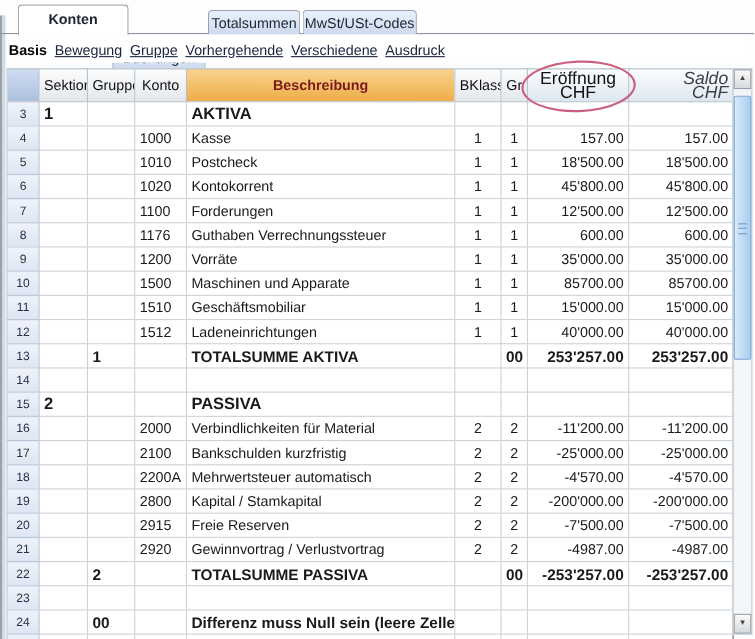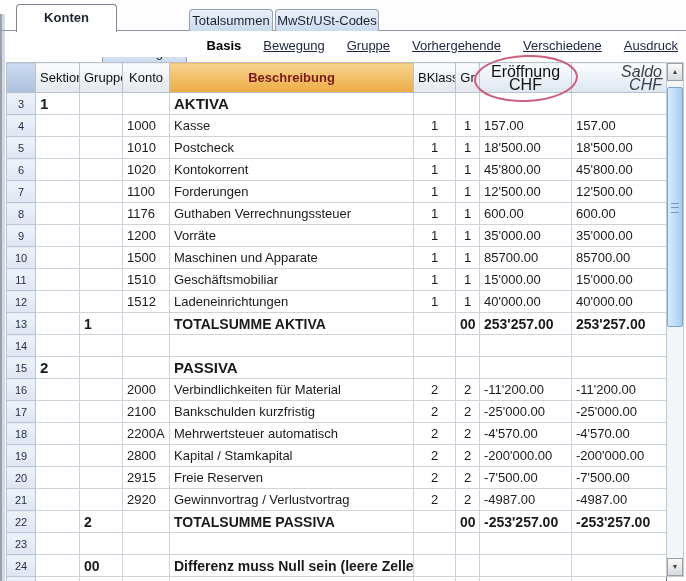--- a/index.html
+++ b/index.html
@@ -14,41 +14,41 @@
   .tabbar{position:absolute;left:10px;top:0;height:31px;width:670px;}
   .tabline{position:absolute;left:0;top:30px;width:686px;height:1px;background:#8d96a4;}
   .tab{position:absolute;top:9px;height:22px;box-sizing:border-box;
     border:1px solid #94a0b4;border-bottom:none;border-radius:4px 4px 0 0;
     background:linear-gradient(#eaf1fa,#ccdaef);
     font-size:13px;color:#1c2430;text-align:center;line-height:21px;cursor:default;}
   .tab.active{top:4px;height:28px;background:#fff;font-weight:bold;
     border-color:#7d8795;z-index:3;line-height:25px;}
   
   .navrow{position:absolute;left:8px;top:33px;height:24px;width:670px;
-    display:flex;align-items:center;gap:22px;font-size:13px;background:#fff;justify-content:flex-end;}
+    display:flex;align-items:center;gap:7px;font-size:13px;background:#fff;}
   .nav-active{font-weight:bold;color:#000;}
   .nav-link{color:#1c2440;text-decoration:underline;cursor:pointer;}
   
   table.grid{position:absolute;left:6px;top:62px;border-collapse:collapse;
     table-layout:fixed;width:660px;background:#fff;}
   .grid th,.grid td{box-sizing:border-box;border:1px solid #ccd3da;
     overflow:hidden;white-space:nowrap;padding:0 4px;font-weight:normal;}
   .grid th{height:30px;font-size:13px;color:#101010;text-align:center;
     background:linear-gradient(#fbfcfd,#e3e7ed);border-color:#b9c2cc;}
   .grid td{height:22px;font-size:13px;color:#1a1a1a;}
   th.h-corner{background:linear-gradient(#cfdcf2,#aabfde);}
   th.h-besch{background:linear-gradient(#f8d38f,#edAC45);color:#7a1b1b;font-weight:bold;}
   th.h-chf{background:linear-gradient(#fbfdff,#dde6f0);font-size:16px;line-height:13px;}
   th.h-saldo{font-style:italic;color:#3a3f48;text-align:right;}
   td.c-num{background:linear-gradient(#eef2fa,#dfe6f2);border-color:#b9c6da;
     font-size:11px;color:#23324a;text-align:center;}
   td.c-sektion,td.c-gruppe{font-weight:bold;}
   td.c-konto,td.c-beschreibung,td.c-sektion,td.c-gruppe{text-align:left;}
   td.c-bklasse,td.c-gr{text-align:center;}
-  td.c-eroeffnung,td.c-saldo{}
+  td.c-eroeffnung,td.c-saldo{text-align:right;}
   tr.r-section td.c-beschreibung,tr.r-section td.c-sektion{font-weight:bold;font-size:15px;}
   tr.r-total td{font-weight:bold;font-size:14px;}
   tr.r-total td.c-num{font-weight:normal;font-size:11px;}
   td.c-saldo{border-right-color:#6e7680;}
   
   .circle{position:absolute;left:474px;top:55px;width:100px;height:43px;
     border:2px solid #cb5f7d;border-radius:50%;transform:rotate(-2deg);
     pointer-events:none;z-index:5;background:transparent;}
   
   .vscroll{position:absolute;left:666px;top:62px;width:18px;height:515px;

